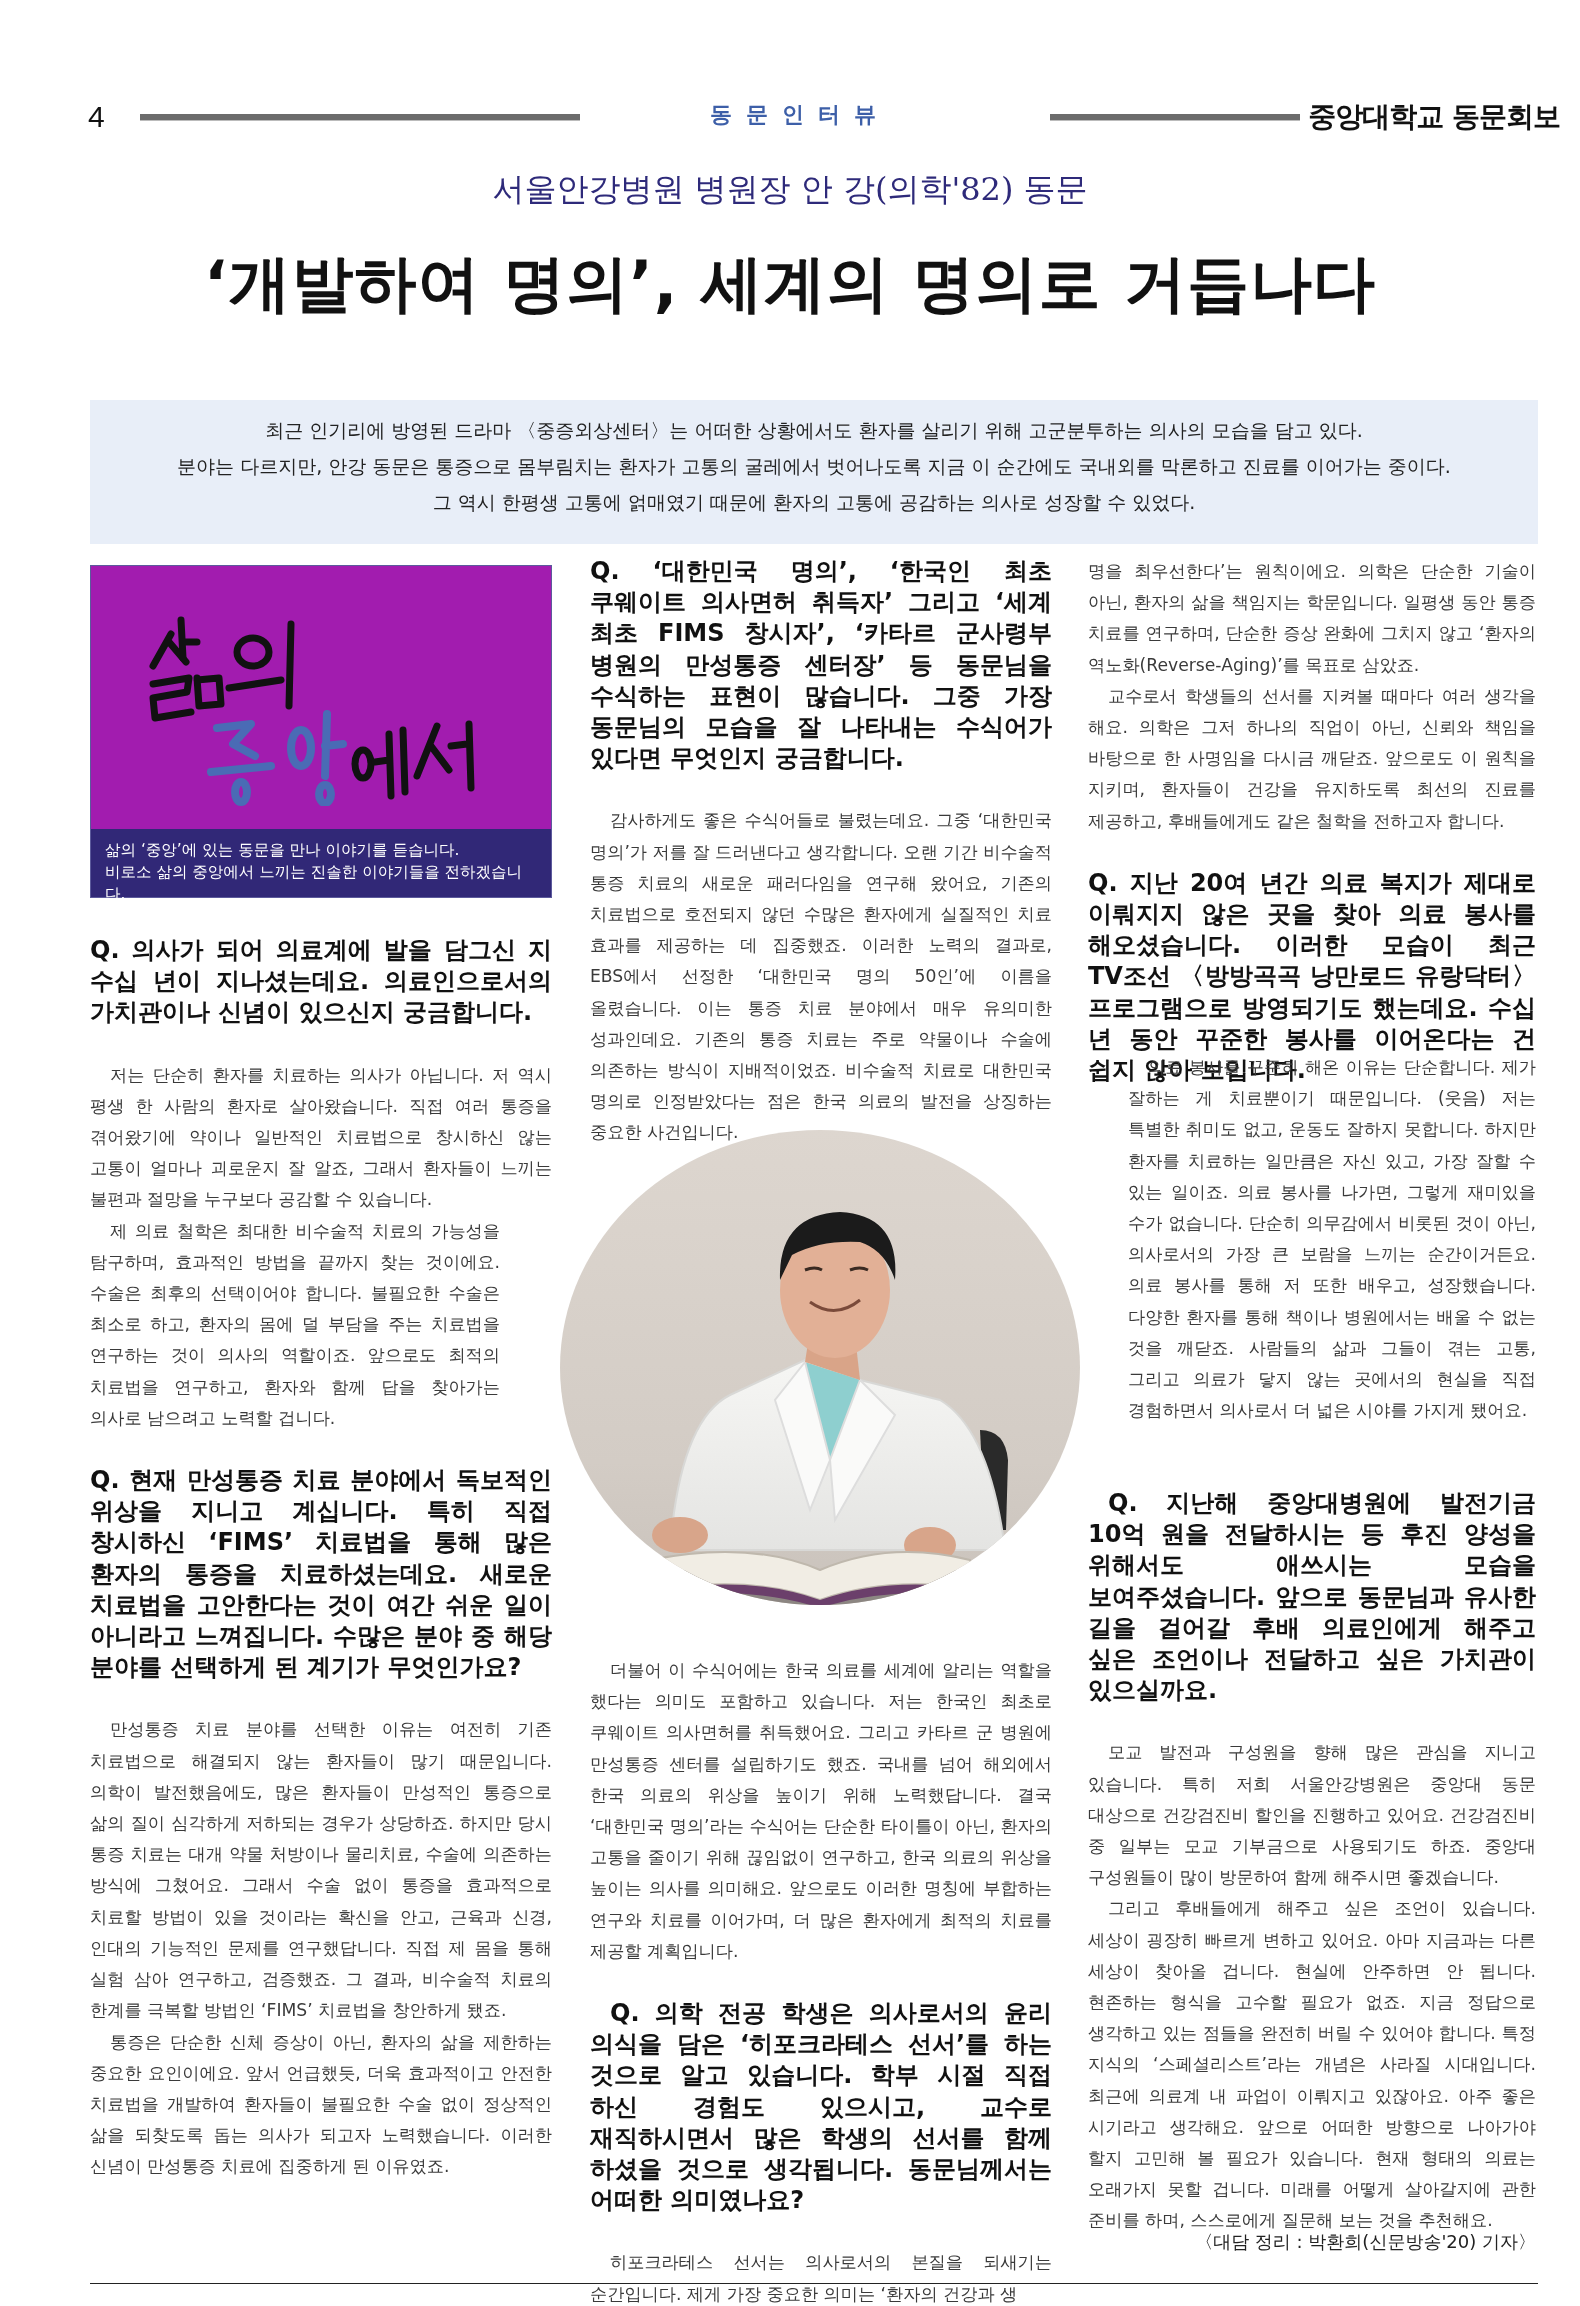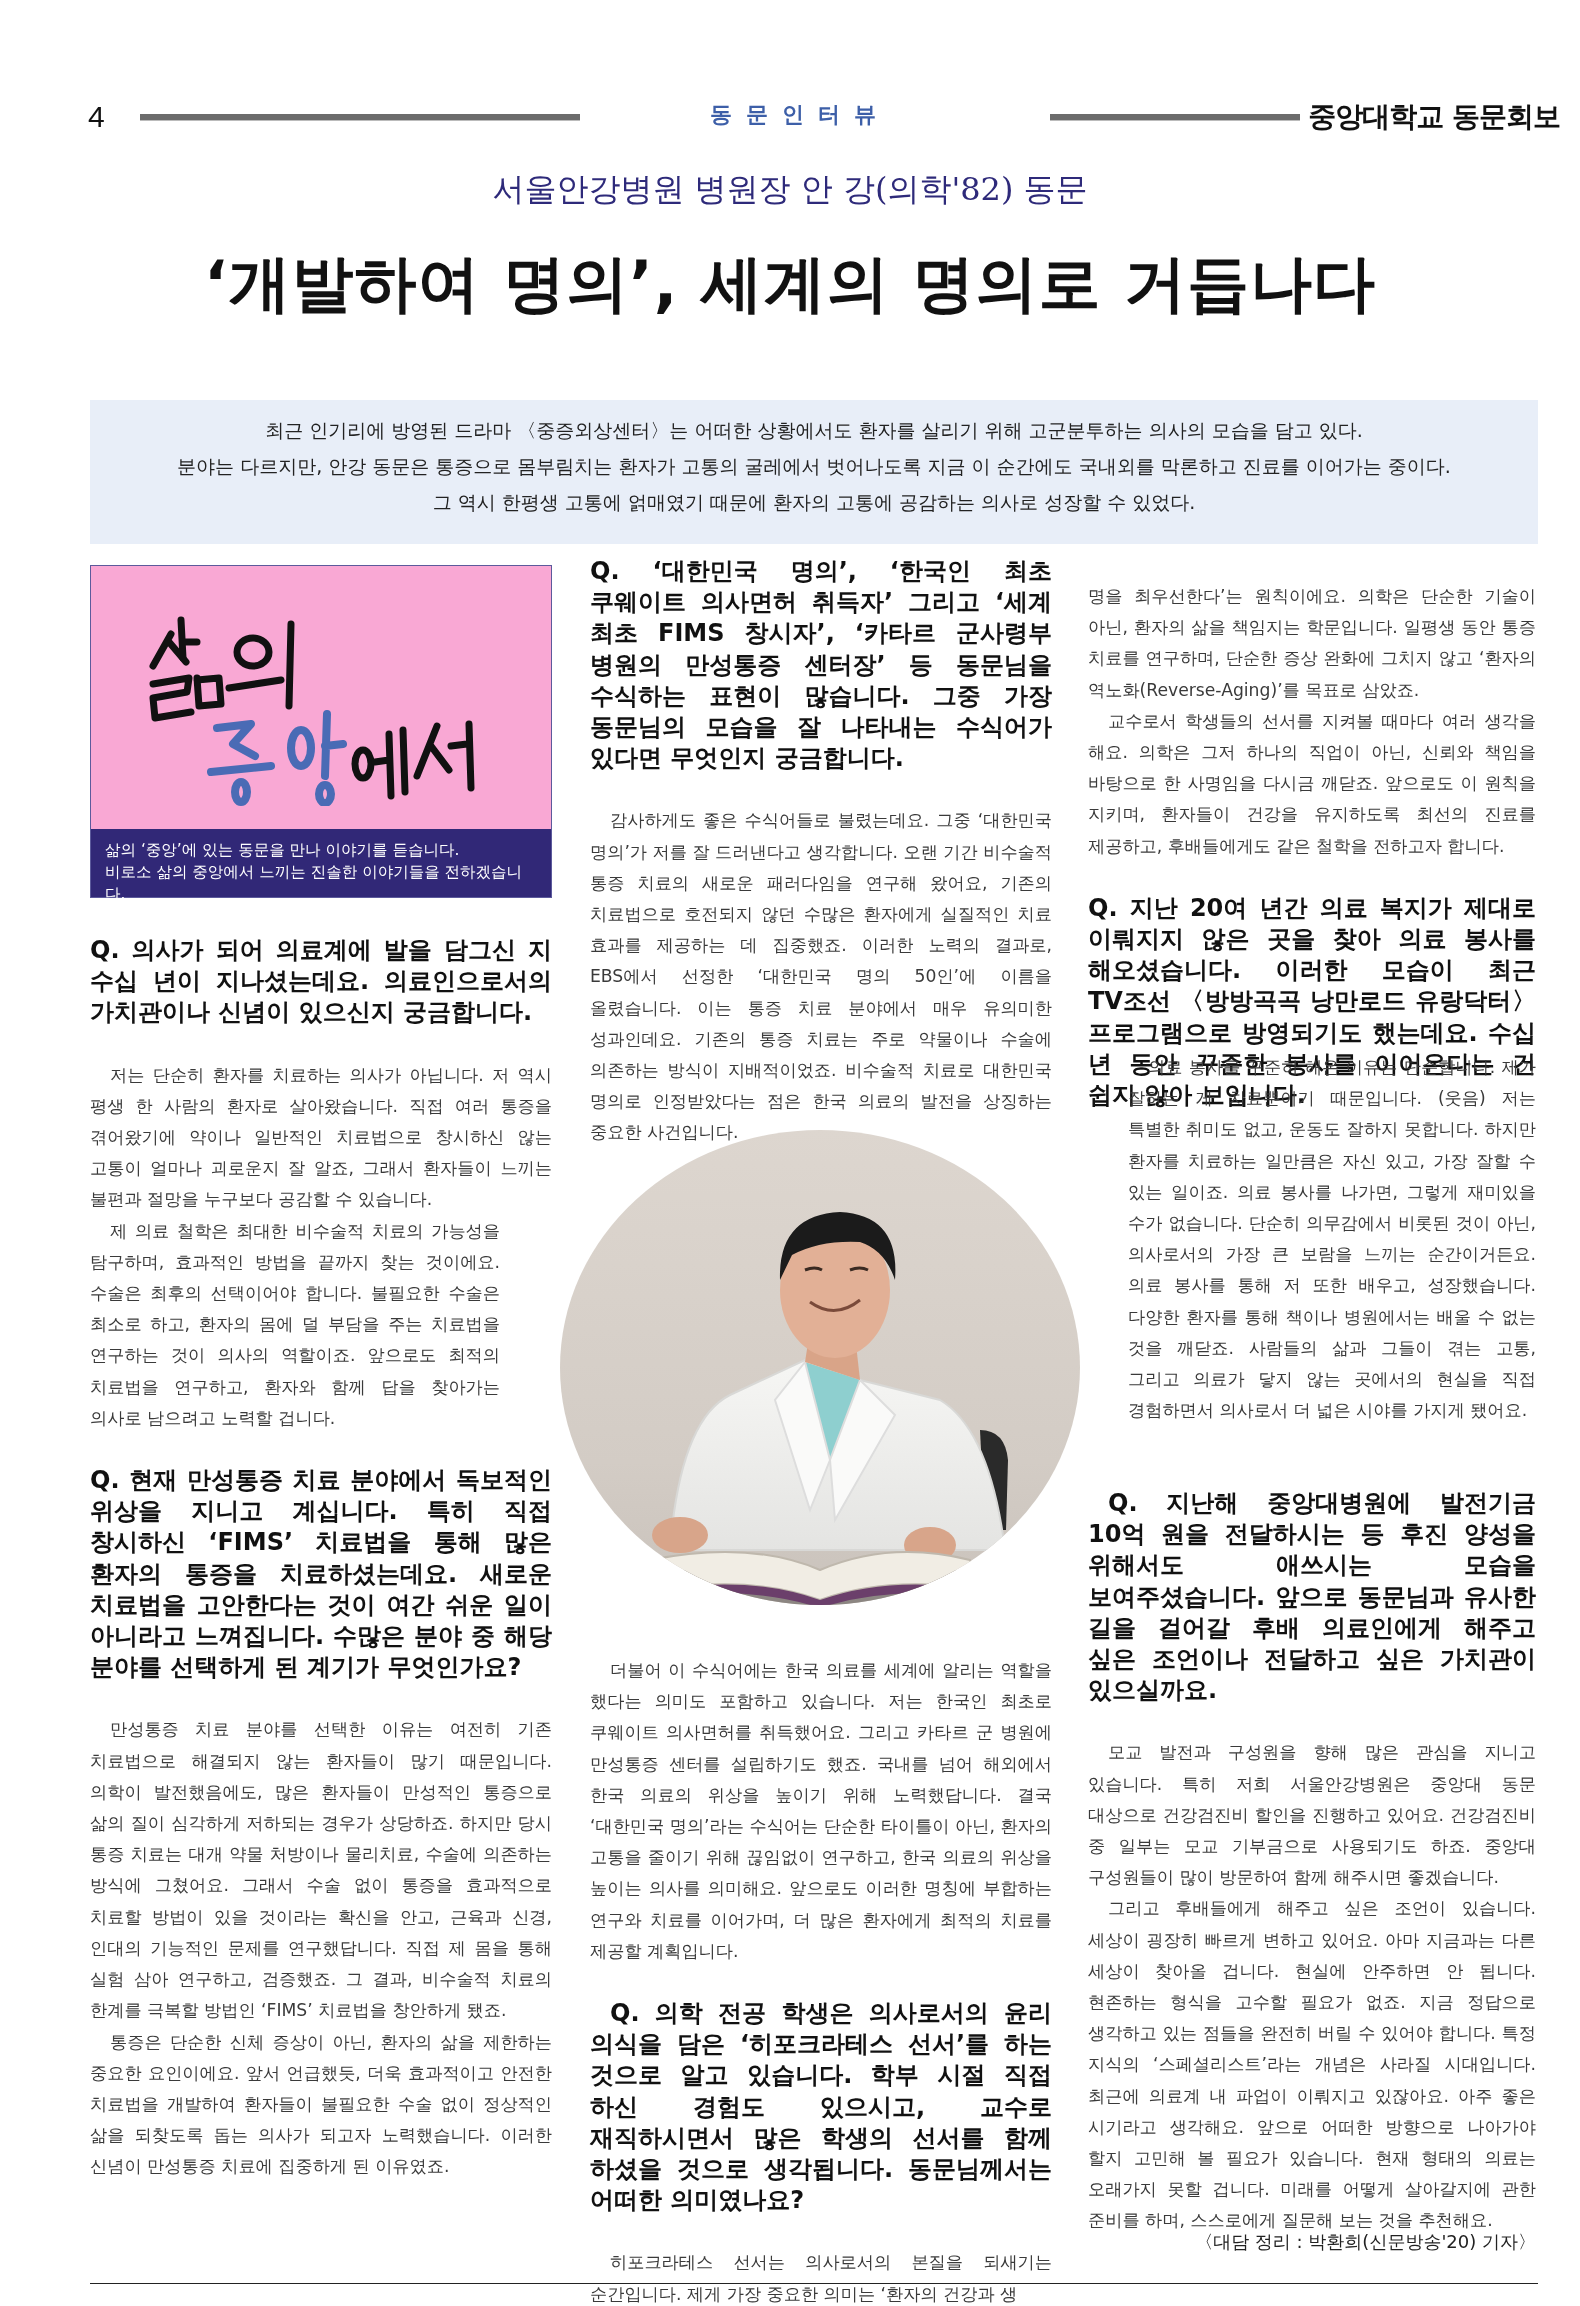--- a/index.html
+++ b/index.html
@@ -22,34 +22,34 @@
   .headline { left: 0; width: 1580px; top: 242px; text-align: center; font-size: 62px; font-weight: bold; color: #111; letter-spacing: 1px; }
 
   
   .lead-box { left: 90px; top: 372px; width: 1448px; height: 144px; background: #e8eef8; margin-top: 28px; }
   .lead-box p { margin: 0; text-align: center; font-size: 19px; line-height: 36px; color: #222; }
   .lead-inner { padding-top: 12px; }
 
   
   .col { font-size: 17.2px; line-height: 31.2px; color: #3a3a3a; word-break: keep-all; }
   .col p { margin: 0; text-indent: 20px; text-align: justify; }
-  .col p.noindent { text-indent: 0; margin-top: 25px; }
+  .col p.noindent { text-indent: 0; }
   .col .q { font-weight: bold; color: #111; text-indent: 0; font-size: 24px; }
   .col .gap { height: 31px; }
 
   .col1 { left: 90px; top: 935px; width: 462px; }
   .col2 { left: 590px; top: 556px; width: 462px; }
   .col2b { left: 590px; top: 1655px; width: 462px; }
   .col3 { left: 1088px; top: 556px; width: 448px; }
   .col3b { left: 1088px; top: 1052px; width: 448px; text-align: right; }
   .col3b p { text-align: justify; }
   .col3c { left: 1088px; top: 1488px; width: 448px; }
 
   
-  .feature { left: 90px; top: 565px; width: 462px; height: 333px; border: 1px solid #5c5a9c; box-sizing: border-box; background: #f9a8d4; }
+  .feature { left: 90px; top: 565px; width: 462px; height: 333px; border: 1px solid #5c5a9c; box-sizing: border-box; background: #a21caf; }
   .feature-art { position: absolute; left: 40px; top: 40px; width: 380px; height: 200px; }
   .feature-caption { position: absolute; left: 0; bottom: 0; width: 100%; height: 68px; background: #312877; color: #fff; font-size: 15.5px; line-height: 22px; padding: 10px 14px; box-sizing: border-box; }
 
   
   .photo { left: 560px; top: 1130px; width: 520px; height: 475px; border-radius: 50%; overflow: hidden; background: linear-gradient(180deg, #ddd6cf 0%, #d3ccc5 70%, #c9c2bb 100%); }
 
   .byline { right: 44px; top: 2230px; font-size: 18px; color: #222; }
   .bottom-rule { left: 90px; width: 1448px; top: 2283px; height: 1px; background: #222; }
 </style>
 </head>

